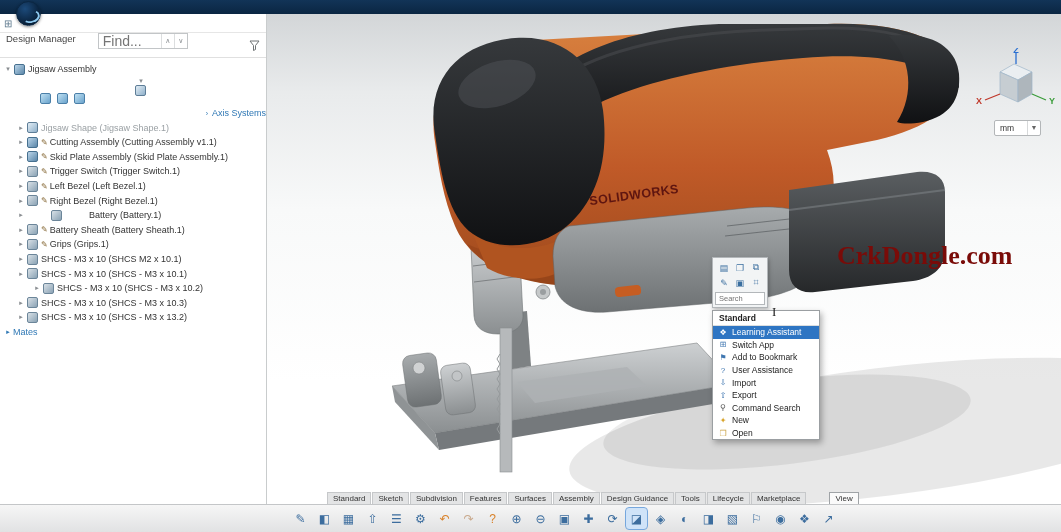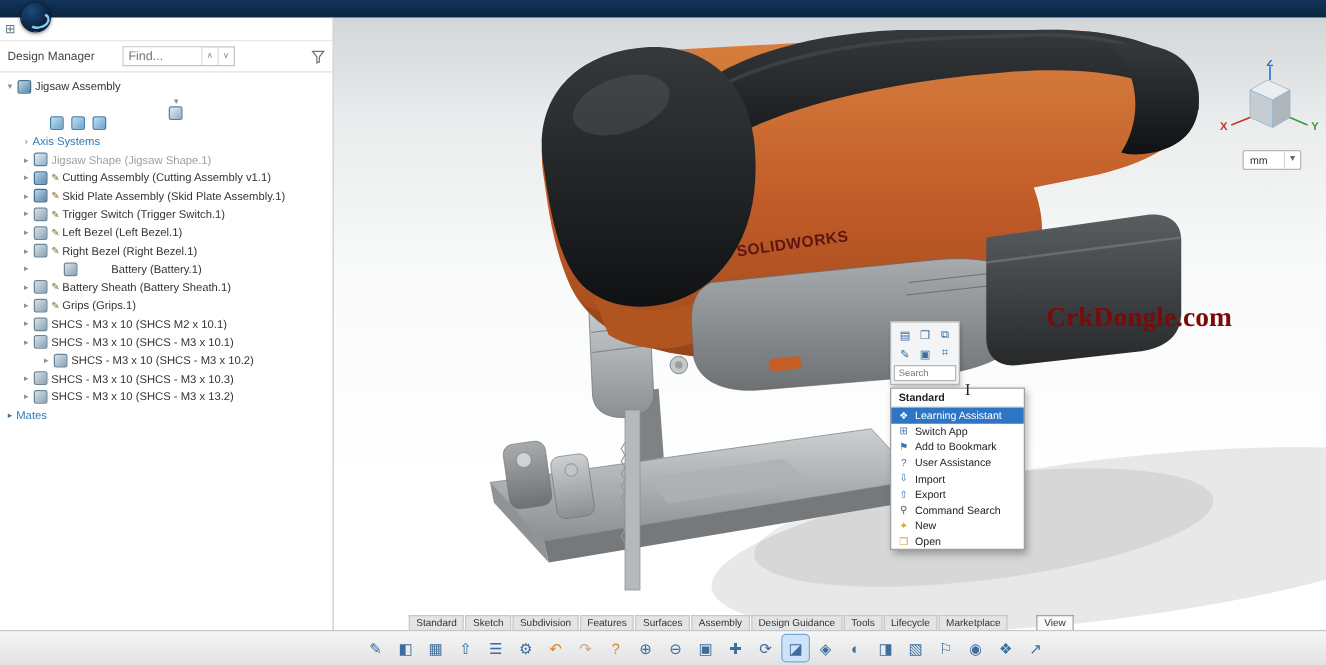--- a/index.html
+++ b/index.html
@@ -12,24 +12,24 @@
           background:radial-gradient(circle at 35% 30%, #1c4a7a, #081f38 70%); border:1px solid #0a2642;
           box-shadow:0 1px 3px rgba(0,0,0,.45); z-index:21; }
   .logo::after { content:""; position:absolute; left:5px; top:8px; width:14px; height:9px;
           border:2px solid transparent; border-bottom-color:#8ec9ef; border-right-color:#8ec9ef; border-radius:50%;
           transform:rotate(-12deg); }
 
   
   .panel { position:absolute; left:0; top:14px; width:267px; height:490px; background:#fff; border-right:1px solid #c9cccd; z-index:5; }
   .panel-tools { height:19px; border-bottom:1px solid #e6e6e6; display:flex; align-items:center; padding-left:4px; }
   .ptool { font-size:10px; color:#5b778c; cursor:pointer; }
-  .panel-head { height:25px; display:flex; align-items:center; padding:0 6px; border-bottom:1px solid #e0e0e0; }
+  .panel-head { height:25px; display:flex; padding:0 6px; border-bottom:1px solid #e0e0e0; }
   .pm-title { font-size:9.5px; color:#444; flex:0 0 auto; margin-right:22px; }
   .findgroup { display:flex; align-items:center; border:1px solid #c2c5c7; background:#fff; height:16px; }
-  .findgroup input { border:none; outline:none; width:62px; height:14px; font-size:10px; padding:0 4px; color:#555; font-family:"Liberation Sans",sans-serif; }
+  .findgroup input { border:none; outline:none; width:62px; height:14px; font-size:14px; padding:0 4px; color:#555; font-family:"Liberation Sans",sans-serif; }
   .updown { width:13px; text-align:center; font-size:7px; color:#8a8e92; border-left:1px solid #dcdedf; line-height:14px; cursor:pointer; }
   .filterico { margin-left:auto; cursor:pointer; display:flex; align-items:center; }
 
   
   .tree { padding-top:4px; }
   .trow { display:flex; align-items:center; height:14.6px; font-size:9px; color:#333; white-space:nowrap; cursor:default; }
   .trow .arr { width:10px; font-size:7px; color:#8a8e92; text-align:center; flex:0 0 auto; }
   .trow.link .tlabel { color:#2f78b5; }
   .trow.link .arr { color:#2f78b5; }
   .trow.muted .tlabel { color:#9aa0a4; }
@@ -42,21 +42,21 @@
   .pencil { font-size:8px; color:#8a6d3b; margin-right:2px; flex:0 0 auto; }
   .tlabel { overflow:hidden; text-overflow:ellipsis; }
 
   
   .viewport { position:absolute; left:267px; top:14px; width:794px; height:490px;
               background:linear-gradient(180deg,#d3d6d8 0%, #e9ebec 16%, #f8f9f9 40%, #ffffff 75%); overflow:hidden; }
   .model-svg { position:absolute; left:0; top:0; }
   .brand { position:absolute; left:322px; top:174px; transform:rotate(-8deg); font-size:12.5px; font-weight:bold;
            color:#5e1510; letter-spacing:0.4px; }
   .watermark { position:absolute; left:570px; top:227px; font-family:"Liberation Serif", serif; font-weight:bold;
-               font-size:22px; color:#7a0b08; }
+               font-size:26px; color:#7a0b08; }
 
   
   .triad { position:absolute; left:703px; top:34px; }
 
   
   .units { position:absolute; left:727px; top:106px; width:47px; height:16px; background:#fff; border:1px solid #b3b6b8;
            border-radius:2px; display:flex; align-items:center; font-size:8.5px; color:#333; cursor:pointer; }
   .units .uval { flex:1; padding-left:5px; }
   .units .caret { width:13px; text-align:center; font-size:7px; color:#666; border-left:1px solid #d7d9da; line-height:14px; }
 
@@ -127,21 +127,21 @@
           <span class="ti shape"></span>
           <span class="tlabel">3D Shape 1</span>
         </div>
         <div class="trow" style="padding-left: 29px;">
           <span class="arr"></span>
           <span class="ti badge"></span>
           <span class="ti badge"></span>
           <span class="ti badge"></span>
           <span class="tlabel"></span>
         </div>
-        <div class="trow link" style="padding-left: 16px;">
+        <div class="trow link" style="padding-left: 43px; justify-content: flex-end;">
           <span class="arr">›</span>
           <span class="tlabel">Axis Systems</span>
         </div>
         <div class="trow muted" style="padding-left: 16px;">
           <span class="arr">▸</span>
           <span class="ti shape"></span>
           <span class="tlabel">Jigsaw Shape (Jigsaw Shape.1)</span>
         </div>
         <div class="trow" style="padding-left: 16px;">
           <span class="arr">▸</span>

